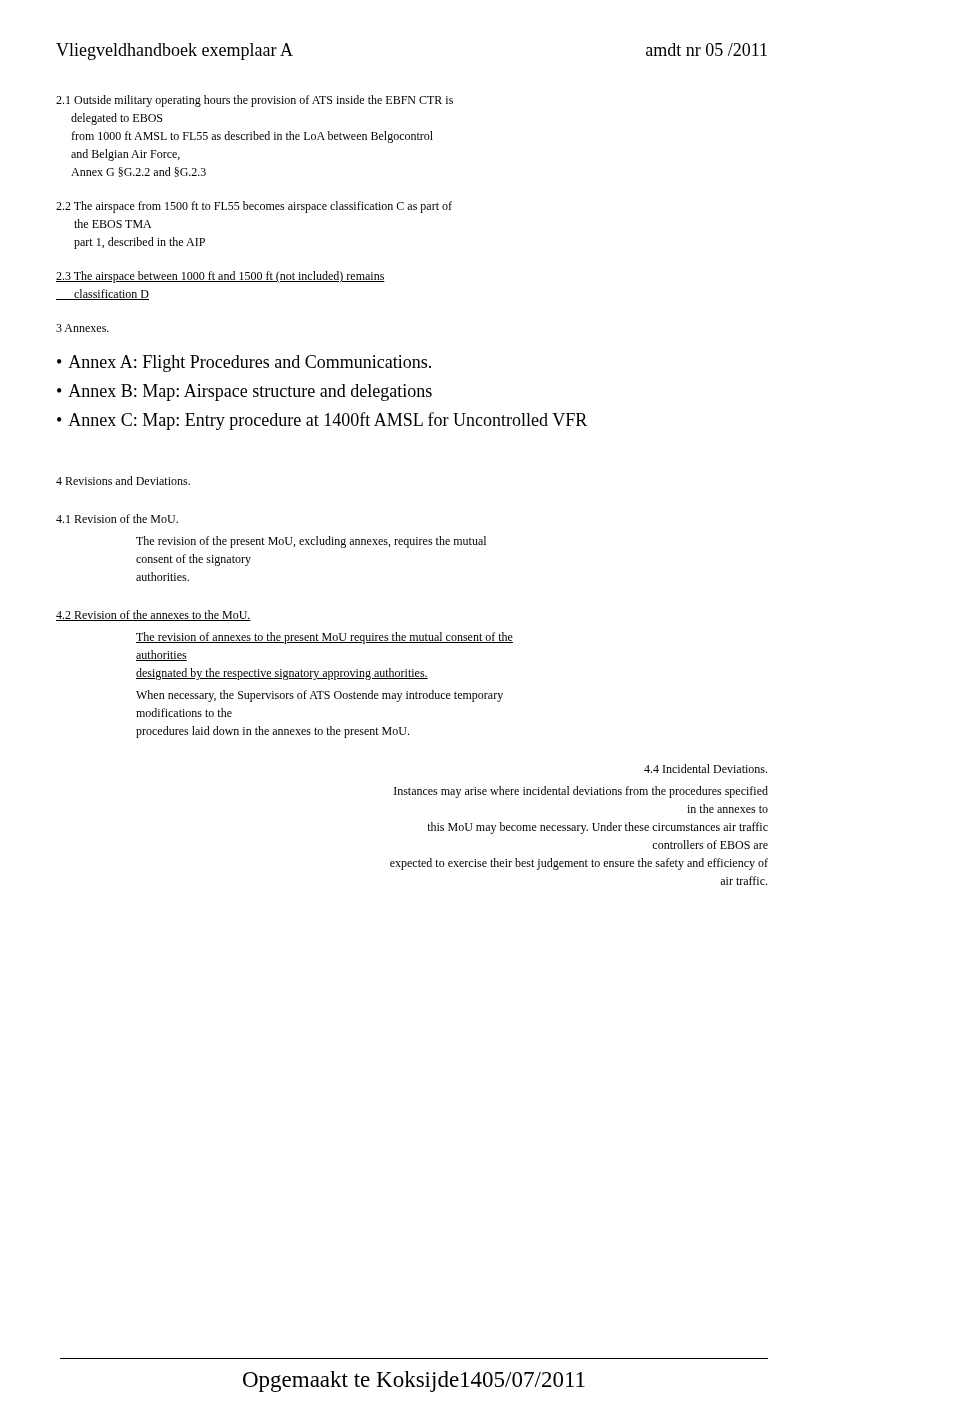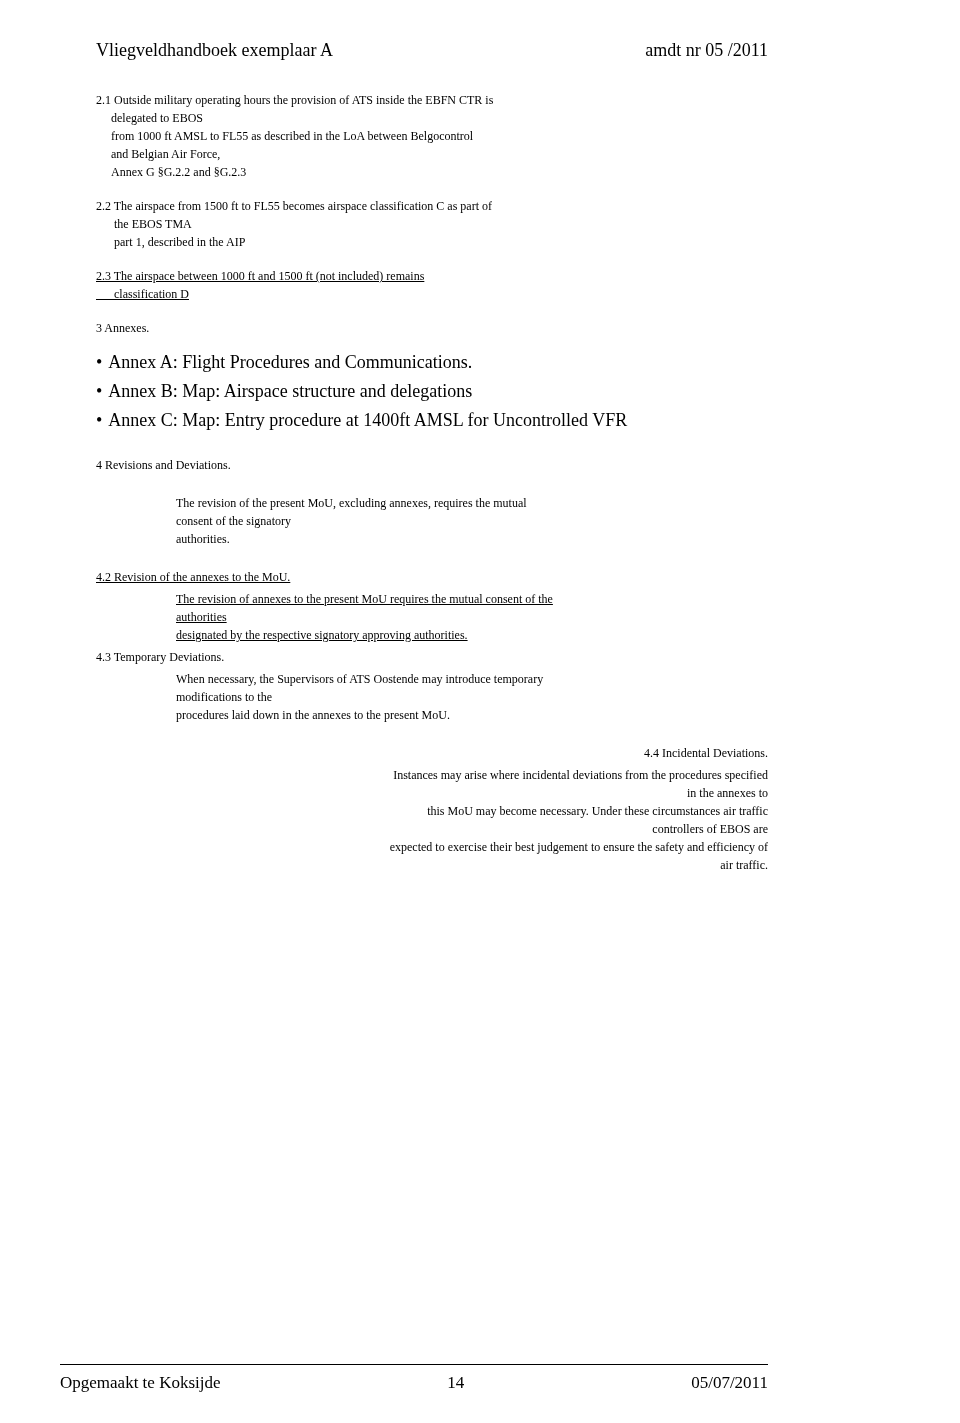--- a/index.html
+++ b/index.html
@@ -12,21 +12,21 @@
       min-height: 1423px;
       background: #ffffff;
       font-family: "Times New Roman", Times, serif;
       font-size: 18px;
       color: #000000;
       position: relative;
     }
     .page {
       width: 828px;
       min-height: 1423px;
-      padding: 40px 60px 60px 96px;
+      padding: 40px 60px 60px 56px;
       position: relative;
     }
     .header {
       display: flex;
       justify-content: space-between;
       align-items: flex-start;
       margin-bottom: 30px;
       border-bottom: none;
     }
     .content {
@@ -52,23 +52,23 @@
     }
     .underlined {
       text-decoration: underline;
     }
     .footer {
       position: absolute;
       bottom: 30px;
       left: 60px;
       right: 60px;
       display: flex;
-      justify-content: space-between;
+      justify-content: center;
       align-items: center;
-      font-size: 17px;
+      font-size: 23px;
       border-top: 1px solid #000;
       padding-top: 8px;
     }
     .sub-section {
       margin-bottom: 16px;
     }
     p {
       margin-bottom: 0;
     }
   </style>
@@ -101,21 +101,21 @@
       </p>
     </div>
 
     <div class="section sub-section">
       <p class="section-text underlined" style="text-decoration: underline;">
         2.3 The airspace between 1000 ft and 1500 ft (not included) remains<br>
         &nbsp;&nbsp;&nbsp;&nbsp;&nbsp;&nbsp;classification D
       </p>
     </div>
 
-    <div class="section sub-section" style="margin-bottom:22px;">
+    <div class="section sub-section" style="margin-bottom:38px;">
       <p class="section-text">3 Annexes.</p>
       <div style="margin-top:12px;">
         <div class="bullet-item">
           <span class="bullet">•</span>
           <span>Annex A: Flight Procedures and Communications.</span>
         </div>
         <div class="bullet-item">
           <span class="bullet">•</span>
           <span>Annex B: Map: Airspace structure and delegations</span>
         </div>
@@ -124,20 +124,21 @@
           <span>Annex C: Map: Entry procedure at 1400ft AMSL for Uncontrolled VFR</span>
         </div>
       </div>
     </div>
 
     <div class="section sub-section" style="margin-bottom:20px;">
       <p class="section-text">4 Revisions and Deviations.</p>
     </div>
 
     <div class="section sub-section" style="margin-bottom:20px;">
+      <p class="section-text">4.1 Revision of the MoU.</p>
       <div class="indented-2">
         <p class="section-text">
           The revision of the present MoU, excluding annexes, requires the mutual<br>
           consent of the signatory<br>
           authorities.
         </p>
       </div>
     </div>
 
     <div class="section sub-section" style="margin-bottom:4px;text-decoration:underline;">
@@ -145,21 +146,20 @@
       <div class="indented-2">
         <p class="section-text">
           The revision of annexes to the present MoU requires the mutual consent of the<br>
           authorities<br>
           designated by the respective signatory approving authorities.
         </p>
       </div>
     </div>
 
     <div class="section sub-section" style="margin-bottom:20px;">
-      <p class="section-text">4.3 Temporary Deviations.</p>
       <div class="indented-2">
         <p class="section-text">
           When necessary, the Supervisors of ATS Oostende may introduce temporary<br>
           modifications to the<br>
           procedures laid down in the annexes to the present MoU.
         </p>
       </div>
     </div>
 
     <div class="section sub-section" style="margin-bottom:20px;text-align:right;">

